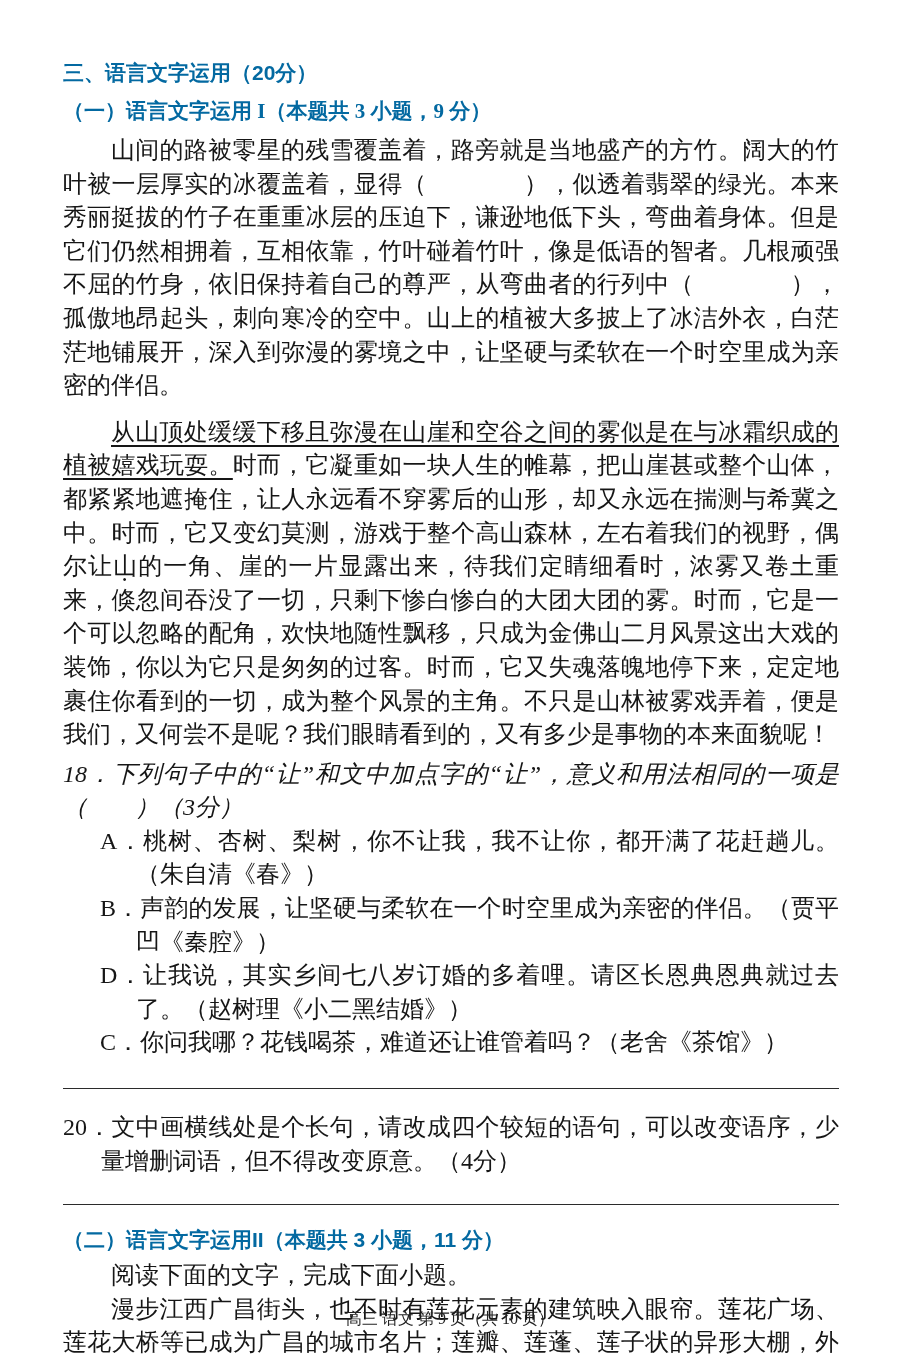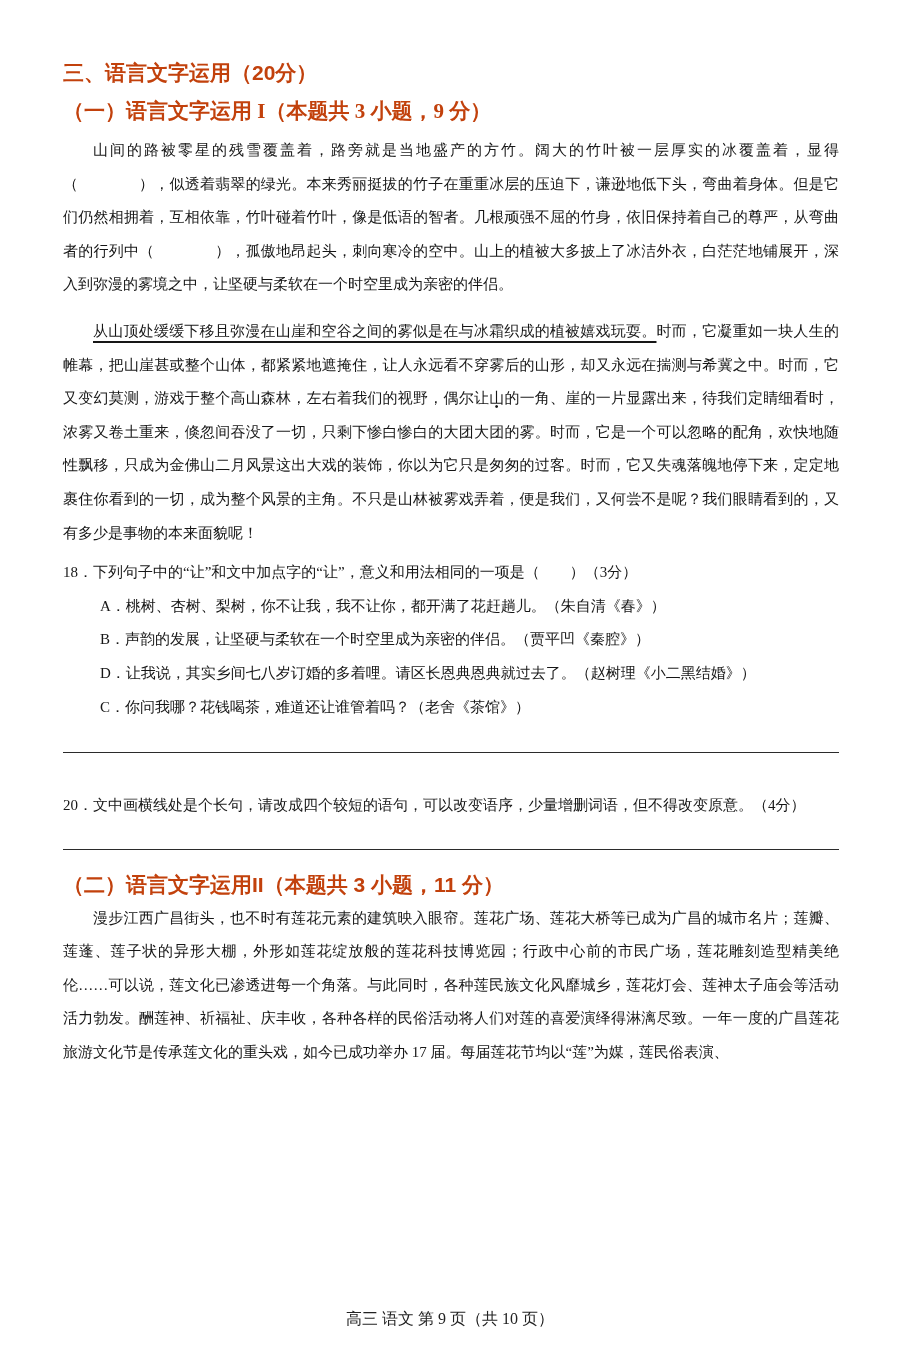--- a/index.html
+++ b/index.html
@@ -4,46 +4,46 @@
 <style>
   html, body { margin:0; padding:0; }
   body {
     width:900px; height:1356px; position:relative; overflow:hidden;
     background:#ffffff; color:#161616;
     font-family:"Liberation Serif","DejaVu Serif",serif;
   }
   .page { padding:50px 61px 0 63px; }
   .heading {
     font-family:"Liberation Sans","DejaVu Sans",sans-serif;
-    font-weight:700; font-size:21px; line-height:34px; color:#c2410c;
+    font-weight:700; font-size:21px; line-height:34px; color:#0369a1;
   }
   .section-title { margin:6px 0 0 0; }
   .part1-title   { margin:4px 0 6px 0;font-family:Liberation Serif, serif; }
   .part2-title   { margin:18px 0 0 0; }
   .passage, .question, .option, .intro {
-    font-size:15px; line-height:33.6px; margin:0;
+    font-size:24px; line-height:33.6px; margin:0;
     text-align:justify; text-justify:inter-ideograph;
   }
   .passage { text-indent:2em; }
   .para2 { margin-top:13px; }
   .underlined {
     text-decoration:underline;
     text-underline-offset:5px;
     text-decoration-thickness:1.5px;
   }
   .dot-char { position:relative; }
   .dot-char::after {
     content:"\2022";
     position:absolute; left:50%; bottom:-0.55em;
     transform:translateX(-50%);
     font-size:12px; line-height:1; color:#161616;
   }
-  .q-stem { margin-top:6px; }
+  .q-stem { margin-top:6px;font-style:italic; }
   .option { padding-left:73px; text-indent:-36px; }
-  .q20 { margin-top:36px; padding-left:38px; text-indent:-38px; }
+  .q20 { margin-top:22px; padding-left:38px; text-indent:-38px; }
   .rule { border:none; border-top:1.6px solid #2b2b2b; margin:0; width:100%; }
   .rule-1 { margin-top:28px; }
   .rule-2 { margin-top:26px; }
   .intro { text-indent:2em; margin-top:2px; }
   .footer {
     position:absolute; left:0; bottom:26px; width:100%;
     text-align:center; font-size:16px; color:#222222;
   }
 </style>
 </head>
@@ -70,18 +70,19 @@
 
 
   <hr class="rule rule-1">
 
   <p class="question q20">20．文中画横线处是个长句，请改成四个较短的语句，可以改变语序，少量增删词语，但不得改变原意。（4分）</p>
 
   <hr class="rule rule-2">
 
   <h2 class="heading part2-title">（二）语言文字运用II（本题共 3 小题，11 分）</h2>
 
+  <p class="intro">阅读下面的文字，完成下面小题。</p>
 
   <p class="passage">漫步江西广昌街头，也不时有莲花元素的建筑映入眼帘。莲花广场、莲花大桥等已成为广昌的城市名片；莲瓣、莲蓬、莲子状的异形大棚，外形如莲花绽放般的莲花科技博览园；行政中心前的市民广场，莲花雕刻造型精美绝伦……可以说，莲文化已渗透进每一个角落。与此同时，各种莲民族文化风靡城乡，莲花灯会、莲神太子庙会等活动活力勃发。酬莲神、祈福祉、庆丰收，各种各样的民俗活动将人们对莲的喜爱演绎得淋漓尽致。一年一度的广昌莲花旅游文化节是传承莲文化的重头戏，如今已成功举办 17 届。每届莲花节均以“莲”为媒，莲民俗表演、</p>
 
 </div>
 
 <div class="footer">高三 语文 第 9 页（共 10 页）</div>
 
 </body></html>

